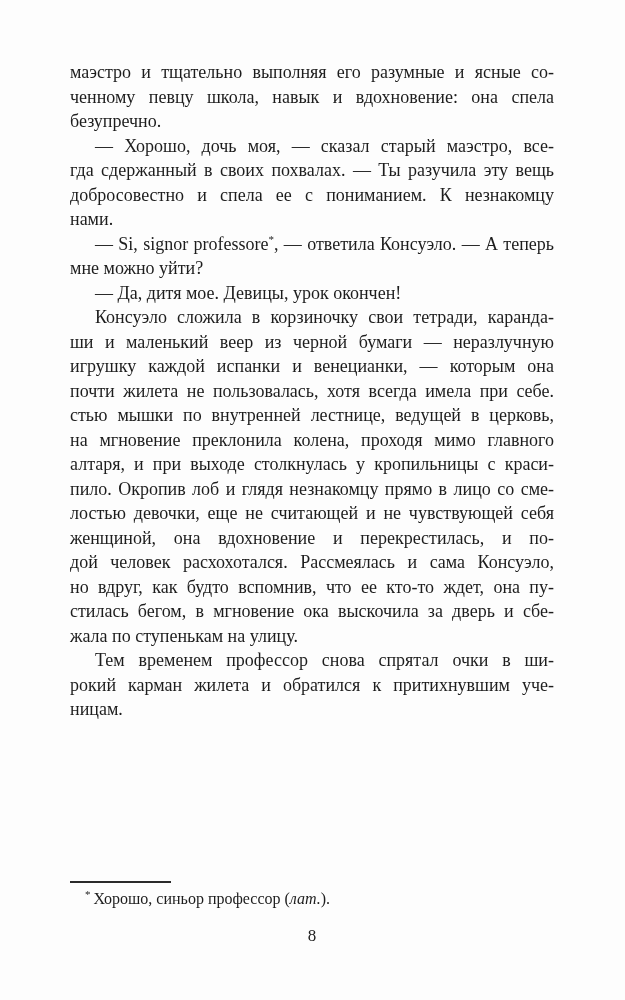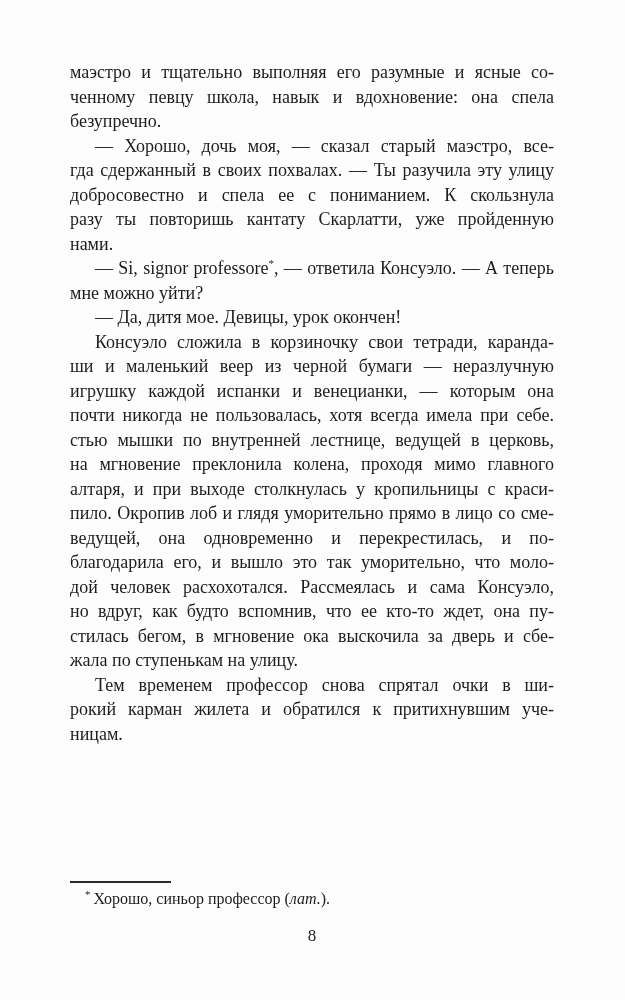--- a/index.html
+++ b/index.html
@@ -81,43 +81,42 @@
 <div class="page" style="background: rgb(253, 253, 253); color: rgb(29, 29, 29);">
 
   <main class="text-block">
       <div class="para">
         <div class="line">маэстро и тщательно выполняя его разумные и ясные со-</div>
         <div class="line">ченному певцу школа, навык и вдохновение: она спела</div>
         <div class="line final">безупречно.</div>
       </div>
       <div class="para">
         <div class="line indent">— Хорошо, дочь моя, — сказал старый маэстро, все-</div>
-        <div class="line">гда сдержанный в своих похвалах. — Ты разучила эту улицу</div>
-        <div class="line">добросовестно и спела ее с пониманием. К скользнула</div>
-        <div class="line">разу ты повторишь кантату Скарлатти, уже пройденную</div>
+        <div class="line">гда сдержанный в своих похвалах. — Ты разучила эту вещь</div>
+        <div class="line">добросовестно и спела ее с пониманием. К незнакомцу</div>
         <div class="line final">нами.</div>
       </div>
       <div class="para">
         <div class="line indent">— Si, signor professore<sup>*</sup>, — ответила Консуэло. — А теперь</div>
         <div class="line final">мне можно уйти?</div>
       </div>
       <div class="para">
         <div class="line final indent">— Да, дитя мое. Девицы, урок окончен!</div>
       </div>
       <div class="para">
         <div class="line indent">Консуэло сложила в корзиночку свои тетради, каранда-</div>
         <div class="line">ши и маленький веер из черной бумаги — неразлучную</div>
         <div class="line">игрушку каждой испанки и венецианки, — которым она</div>
-        <div class="line">почти никогда не пользовалась, хотя всегда имела при себе.</div>
+        <div class="line">почти жилета не пользовалась, хотя всегда имела при себе.</div>
         <div class="line">стью мышки по внутренней лестнице, ведущей в церковь,</div>
         <div class="line">на мгновение преклонила колена, проходя мимо главного</div>
         <div class="line">алтаря, и при выходе столкнулась у кропильницы с краси-</div>
-        <div class="line">пило. Окропив лоб и глядя уморительно прямо в лицо со сме-</div>
-        <div class="line">ведущей, она одновременно и перекрестилась, и по-</div>
-        <div class="line">благодарила его, и вышло это так уморительно, что моло-</div>
+        <div class="line">пило. Окропив лоб и глядя незнакомцу прямо в лицо со сме-</div>
+        <div class="line">лостью девочки, еще не считающей и не чувствующей себя</div>
+        <div class="line">женщиной, она вдохновение и перекрестилась, и по-</div>
         <div class="line">дой человек расхохотался. Рассмеялась и сама Консуэло,</div>
         <div class="line">но вдруг, как будто вспомнив, что ее кто-то ждет, она пу-</div>
         <div class="line">стилась бегом, в мгновение ока выскочила за дверь и сбе-</div>
         <div class="line final">жала по ступенькам на улицу.</div>
       </div>
       <div class="para">
         <div class="line indent">Тем временем профессор снова спрятал очки в ши-</div>
         <div class="line">рокий карман жилета и обратился к притихнувшим уче-</div>
         <div class="line final">ницам.</div>
       </div>

